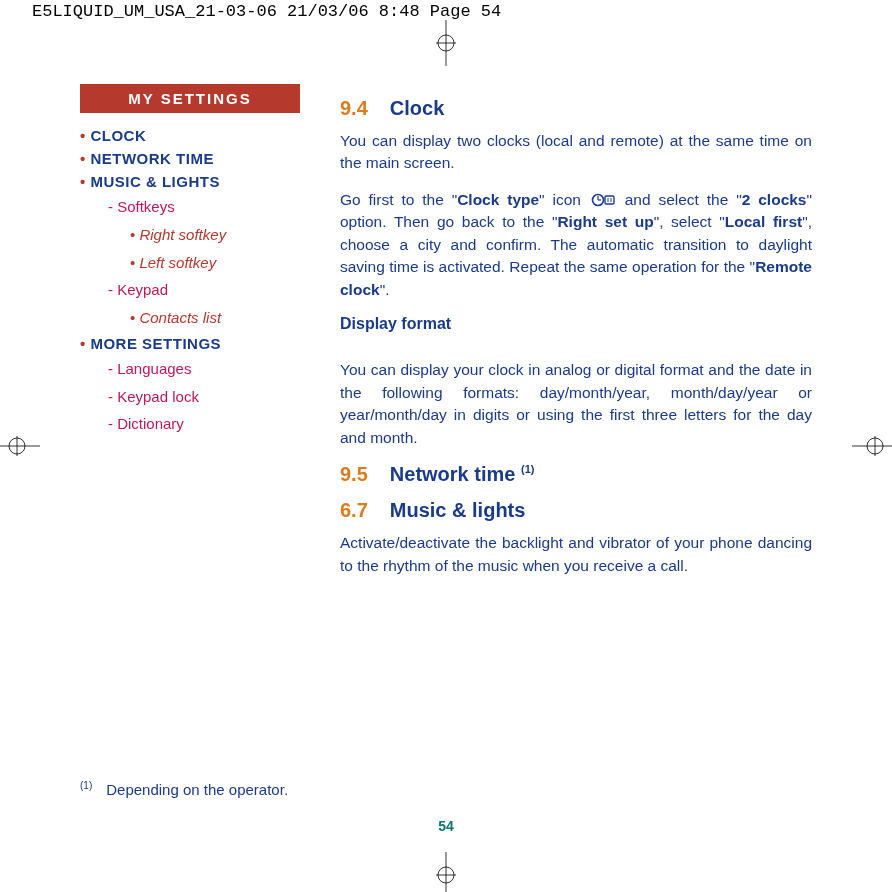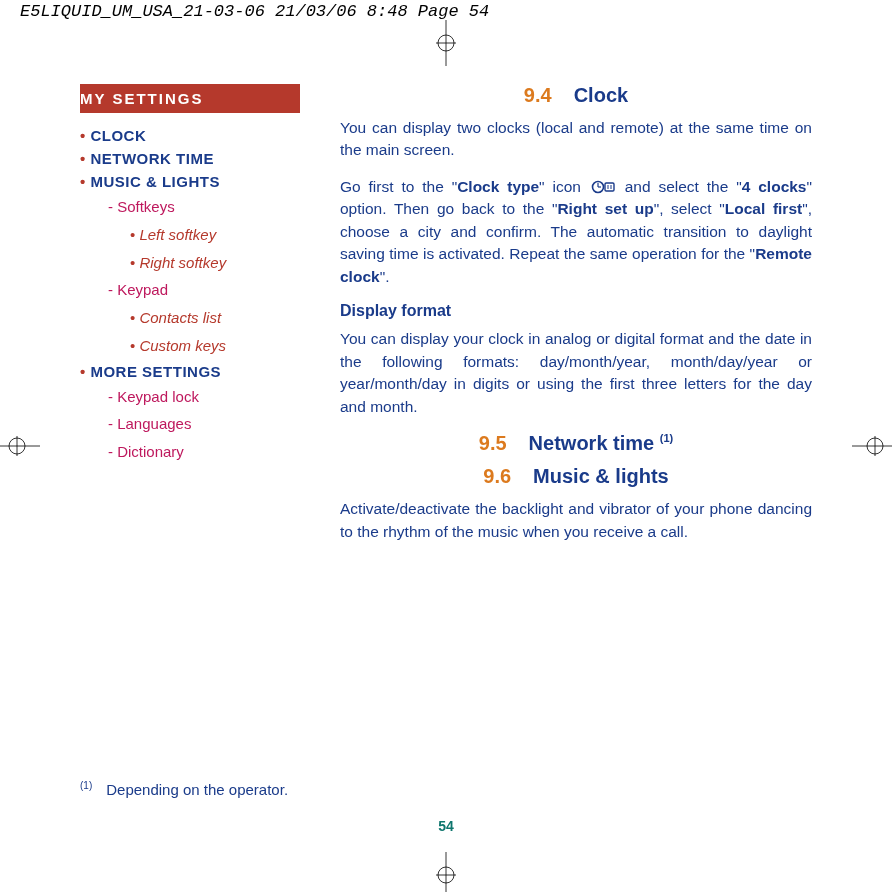--- a/index.html
+++ b/index.html
@@ -9,23 +9,22 @@
     color:#1a3b8a;
     background:#fff;
     position:relative;
   }
   .header-line {
     position:absolute;
     top:2px; left:0; right:0;
     font-family: "Courier New", monospace;
     font-size:17px;
     color:#000;
-    padding-left:20px;
+    padding-left:32px;
     letter-spacing:0;
-    font-style:italic;
   }
   
   .crop {
     position:absolute;
     width:34px; height:34px;
   }
   .crop svg { overflow:visible; }
   .crop circle { fill:none; stroke:#000; stroke-width:0.8; }
   .crop line { stroke:#000; stroke-width:0.8; }
   .crop-top   { top:26px; left:calc(50% - 17px); }
@@ -40,21 +39,21 @@
   }
   .content { position:absolute; top:30px; left:36px; right:36px; bottom:0; }
   .cols { display:flex; gap:40px; }
   .sidebar { width:220px; flex:none; }
   .main { flex:1; }
 
   .tab {
     background:#b5392c;
     color:#fff;
     font-weight:bold;
-    text-align:left;
+    text-align:center;
     letter-spacing:2px;
     font-size:15px;
     padding:6px 0;
     margin-bottom:14px;
   }
   .side-list, .side-list ul { list-style:none; margin:0; padding:0; }
   .side-list > li { margin-bottom:6px; }
   .lv1 {
     font-weight:bold;
     font-size:15px;
@@ -75,25 +74,25 @@
   .lv2::before { content:"-  "; }
   .lv3 {
     font-size:15px;
     font-style:italic;
     color:#b5392c;
     padding-left:50px;
     line-height:1.45;
   }
   .lv3::before { content:"\2022  "; color:#b5392c; font-style:normal; }
 
-  h2 { margin:0 0 10px 0; font-weight:bold; font-size:20px;text-align:center; }
+  h2 { margin:13px 0 10px 0; font-weight:bold; font-size:20px; }
   h2 .num { color:#dc7a1e; margin-right:22px; }
   h2 .ttl { color:#1a3b8a; }
   h2 sup { font-size:11px; font-weight:bold; vertical-align:super; }
-  h3 { margin:6px 0 8px 0; font-size:16px; font-weight:bold; color:#1a3b8a; }
+  h3 { margin:6px 0 26px 0; font-size:16px; font-weight:bold; color:#1a3b8a; }
   p { margin:0 0 14px 0; font-size:15.5px; line-height:1.45; text-align:justify; }
   p b { font-weight:bold; }
 
   .icon-inline {
     display:inline-block;
     vertical-align:-3px;
     padding:0 2px;
   }
   .icon-inline svg { display:block; }
 
@@ -153,56 +152,55 @@
   <div class="content">
     <div class="cols">
 
       <div class="sidebar">
         <div class="tab">MY SETTINGS</div>
         <ul class="side-list">
           <li class="lv1">CLOCK</li>
           <li class="lv1">NETWORK TIME</li>
           <li class="lv1">MUSIC &amp; LIGHTS</li>
           <li class="lv2">Softkeys</li>
+          <li class="lv3">Right softkey</li>
           <li class="lv3">Left softkey</li>
-          <li class="lv3">Right softkey</li>
           <li class="lv2">Keypad</li>
           <li class="lv3">Contacts list</li>
-          <li class="lv3">Custom keys</li>
           <li class="lv1">MORE SETTINGS</li>
+          <li class="lv2">Languages</li>
           <li class="lv2">Keypad lock</li>
-          <li class="lv2">Languages</li>
           <li class="lv2">Dictionary</li>
         </ul>
       </div>
 
       <div class="main">
         <h2>
           <span class="num">9.4</span><span class="ttl">Clock</span>
         </h2>
         <p>You can display two clocks (local and remote) at the same time on the main screen.</p>
         <p>
           <span>Go first to the "</span><b>Clock type</b><span>" icon </span><span class="icon-inline"><svg width="24" height="16">
                 <circle cx="7" cy="8" r="5.5" fill="none" stroke="#1a3b8a" stroke-width="1.6"></circle>
                 <line x1="7" y1="8" x2="7" y2="4" stroke="#1a3b8a" stroke-width="1.2"></line>
                 <line x1="7" y1="8" x2="10" y2="8" stroke="#1a3b8a" stroke-width="1.2"></line>
                 <rect x="14" y="4" width="9" height="8" rx="1.2" fill="none" stroke="#1a3b8a" stroke-width="1.4"></rect>
                 <line x1="17" y1="6" x2="17" y2="10" stroke="#1a3b8a" stroke-width="1"></line>
                 <line x1="20" y1="6" x2="20" y2="10" stroke="#1a3b8a" stroke-width="1"></line>
-              </svg></span><span> and select the "</span><b>4 clocks</b><span>" option. Then go back to the "</span><b>Right set up</b><span>", select "</span><b>Local first</b><span>", choose a city and confirm. The automatic transition to daylight saving time is activated. Repeat the same operation for the "</span><b>Remote clock</b><span>".</span>
+              </svg></span><span> and select the "</span><b>2 clocks</b><span>" option. Then go back to the "</span><b>Right set up</b><span>", select "</span><b>Local first</b><span>", choose a city and confirm. The automatic transition to daylight saving time is activated. Repeat the same operation for the "</span><b>Remote clock</b><span>".</span>
         </p>
         <h3>Display format</h3>
         <p>You can display your clock in analog or digital format and the date in the following formats: day/month/year, month/day/year or year/month/day in digits or using the first three letters for the day and month.</p>
 
         <h2>
           <span class="num">9.5</span><span class="ttl"><span>Network time </span><sup>(1)</sup></span>
         </h2>
 
         <h2>
-          <span class="num">9.6</span><span class="ttl">Music &amp; lights</span>
+          <span class="num">6.7</span><span class="ttl">Music &amp; lights</span>
         </h2>
         <p>Activate/deactivate the backlight and vibrator of your phone dancing to the rhythm of the music when you receive a call.</p>
       </div>
     </div>
   </div>
 
   <div class="footnote">
     <sup>(1)</sup><span>Depending on the operator.</span>
   </div>
   <div class="pagenum">54</div>

